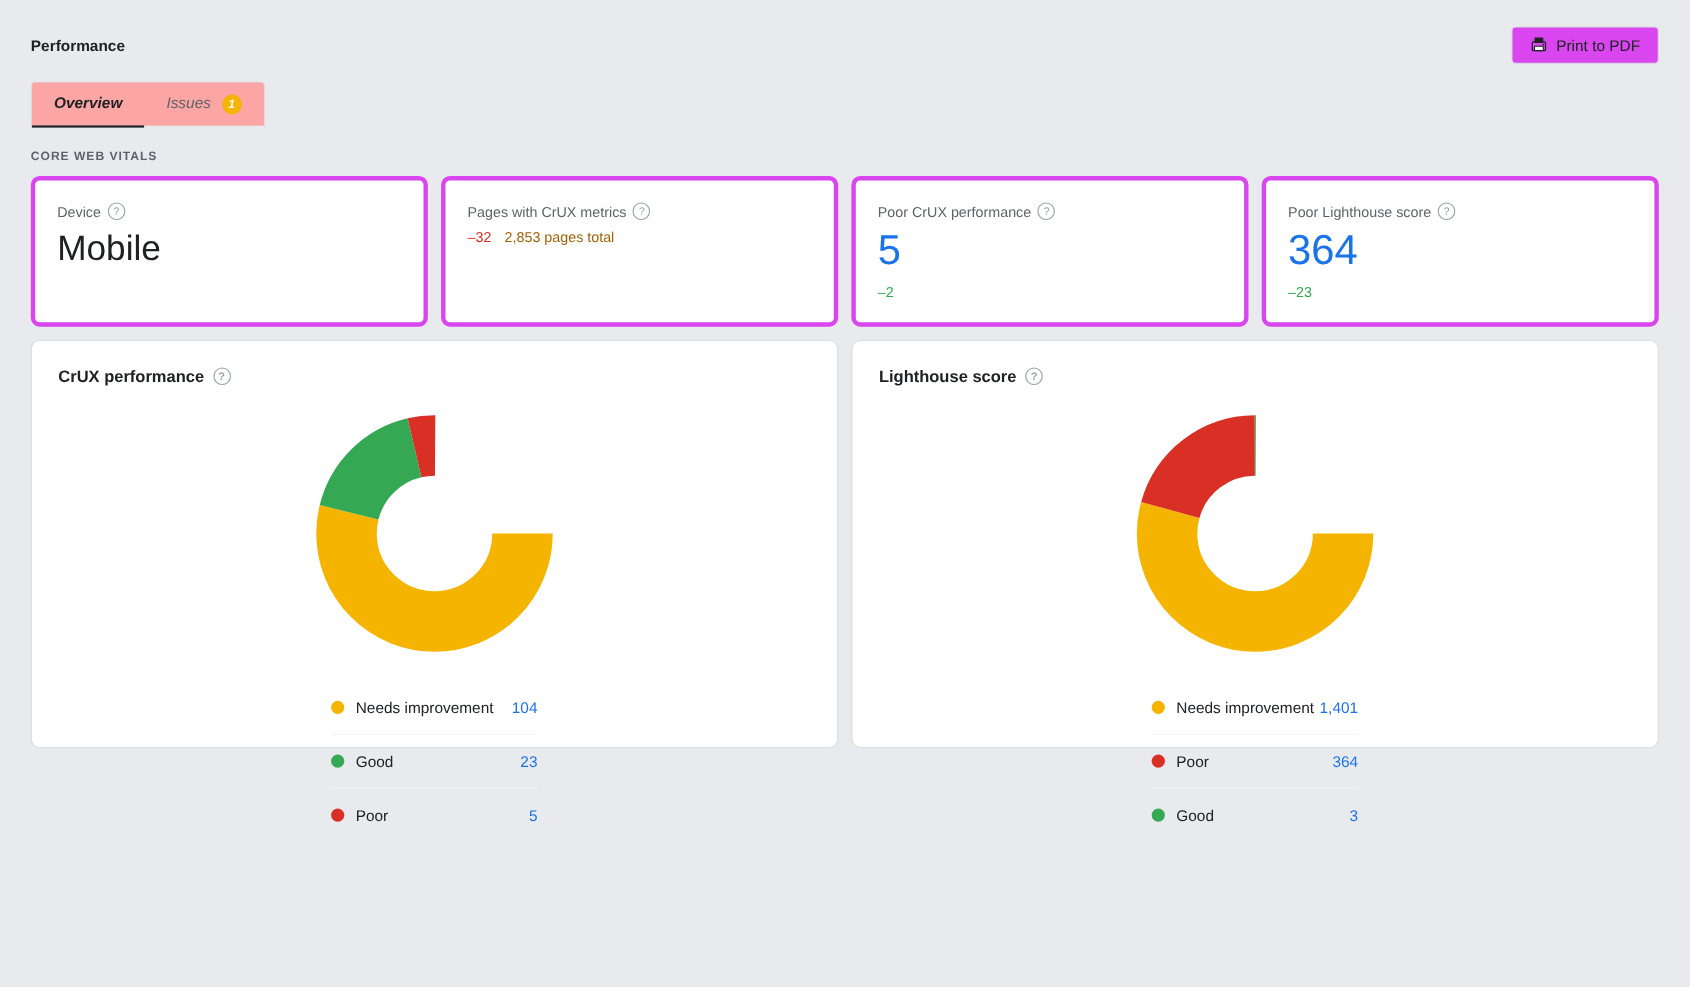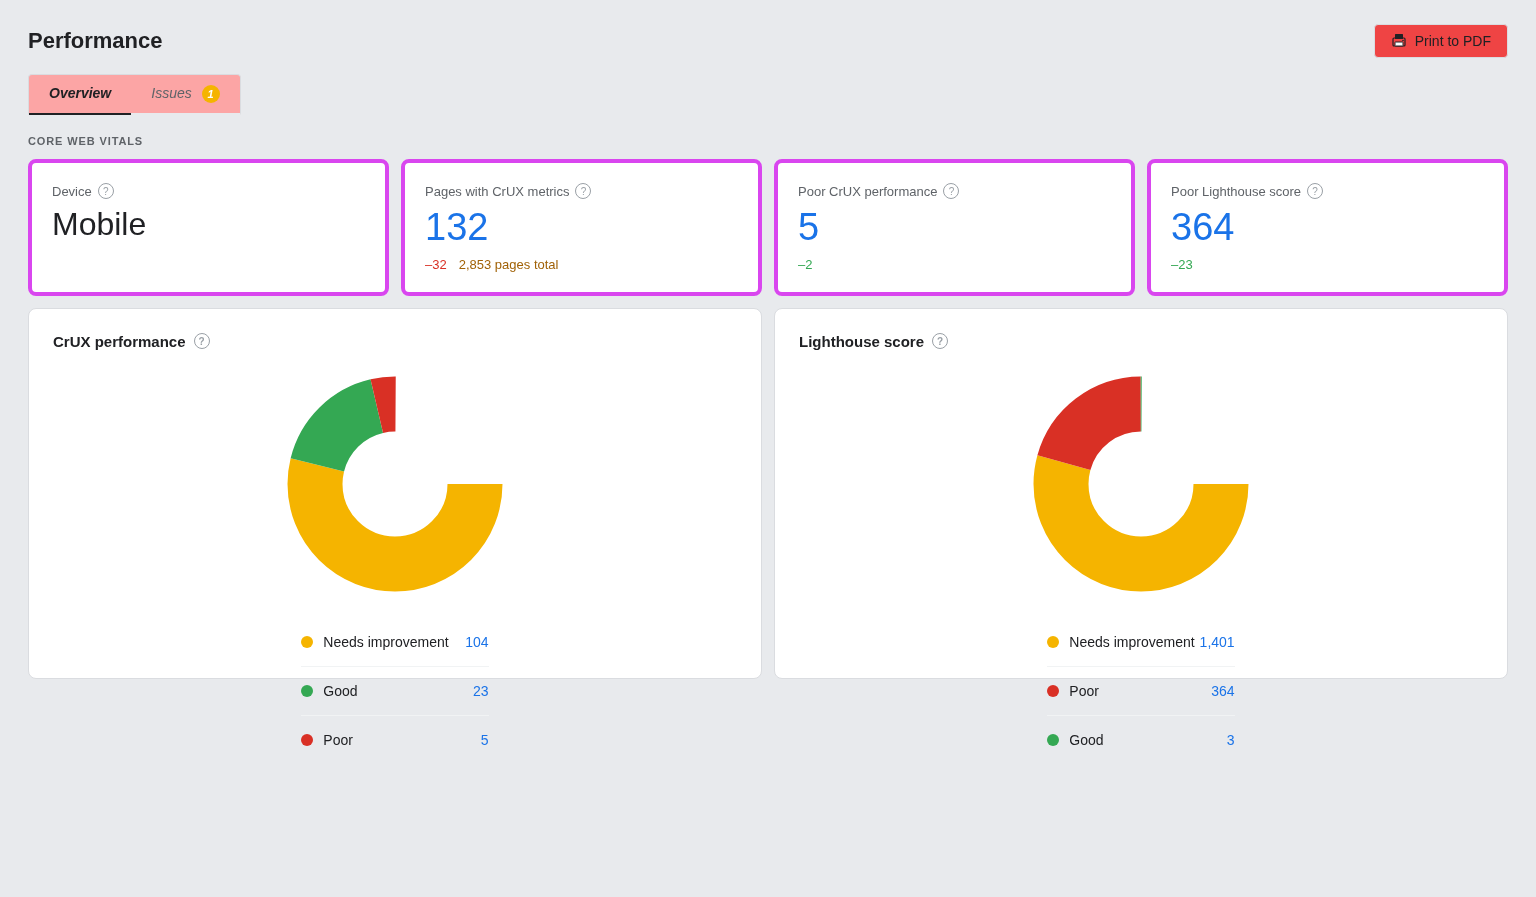--- a/index.html
+++ b/index.html
@@ -15,30 +15,30 @@
       background: #e8eaed;
       padding: 24px 28px;
     }
     .header {
       display: flex;
       justify-content: space-between;
       align-items: center;
       margin-bottom: 16px;
     }
     .page-title {
-      font-size: 22px;
+      font-size: 14px;
       font-weight: 700;
       color: #202124;
     }
     .print-btn {
       display: flex;
       align-items: center;
       gap: 8px;
       border: 1px solid #dadce0;
-      background: #ef4444;
+      background: #d946ef;
       padding: 8px 16px;
       border-radius: 4px;
       cursor: pointer;
       font-size: 14px;
       color: #202124;
     }
     .tabs {
       display: flex;
       border-bottom: none;
       margin-bottom: 20px;
@@ -247,21 +247,20 @@
         <span class="help-icon">?</span>
       </div>
       <div class="card-main-value device">Mobile</div>
     </div>
 
     <div class="card">
       <div class="card-label">
         <span>Pages with CrUX metrics</span>
         <span class="help-icon">?</span>
       </div>
-      <div class="card-main-value blue">132</div>
       <div class="card-sub">
         <span class="sub-negative">–32</span>
         <span class="sub-positive">2,853 pages total</span>
       </div>
     </div>
 
     <div class="card">
       <div class="card-label">
         <span>Poor CrUX performance</span>
         <span class="help-icon">?</span>

